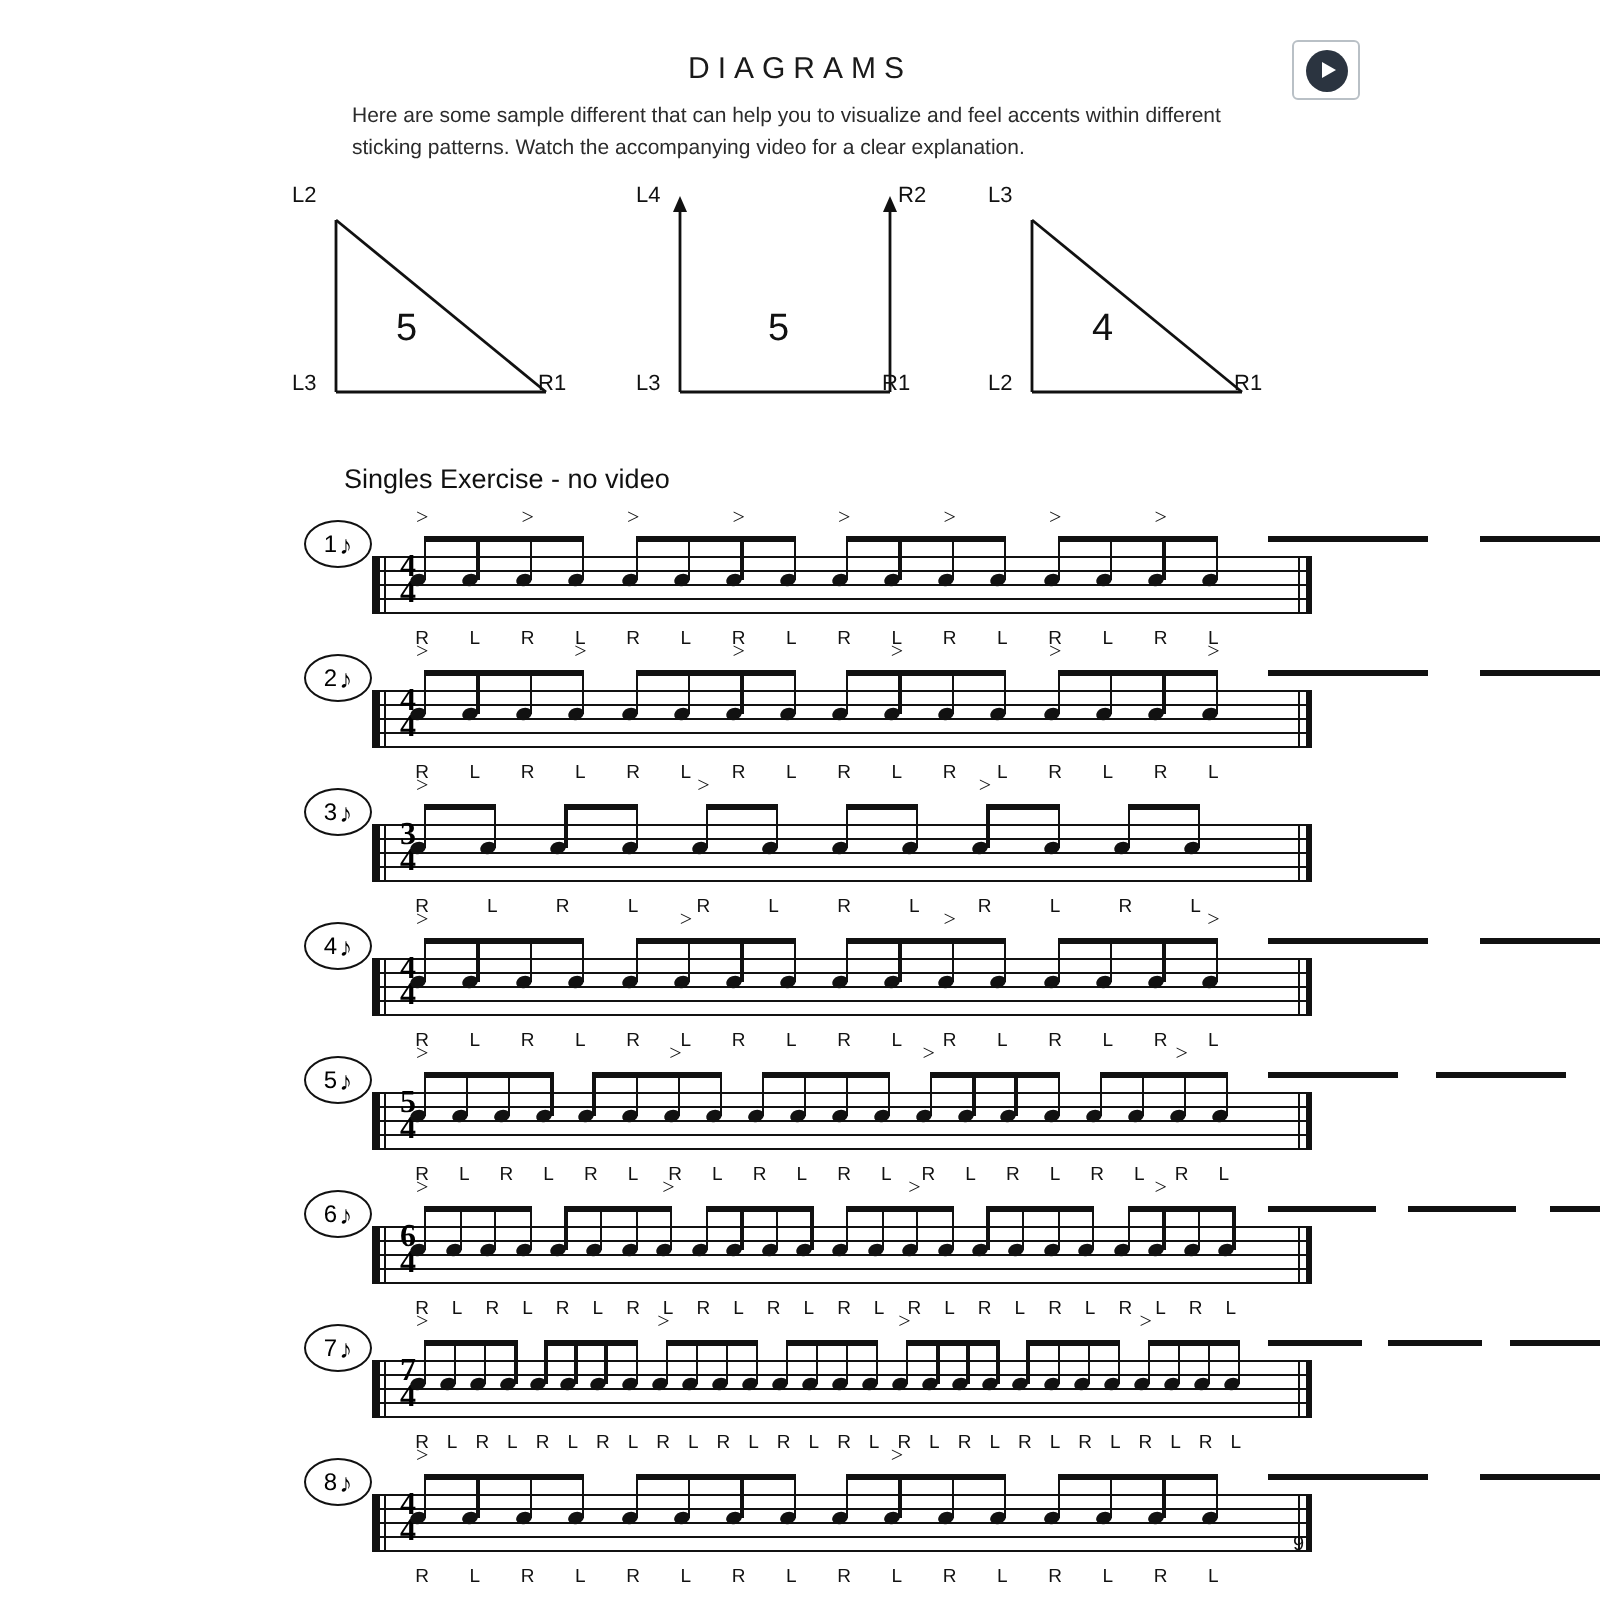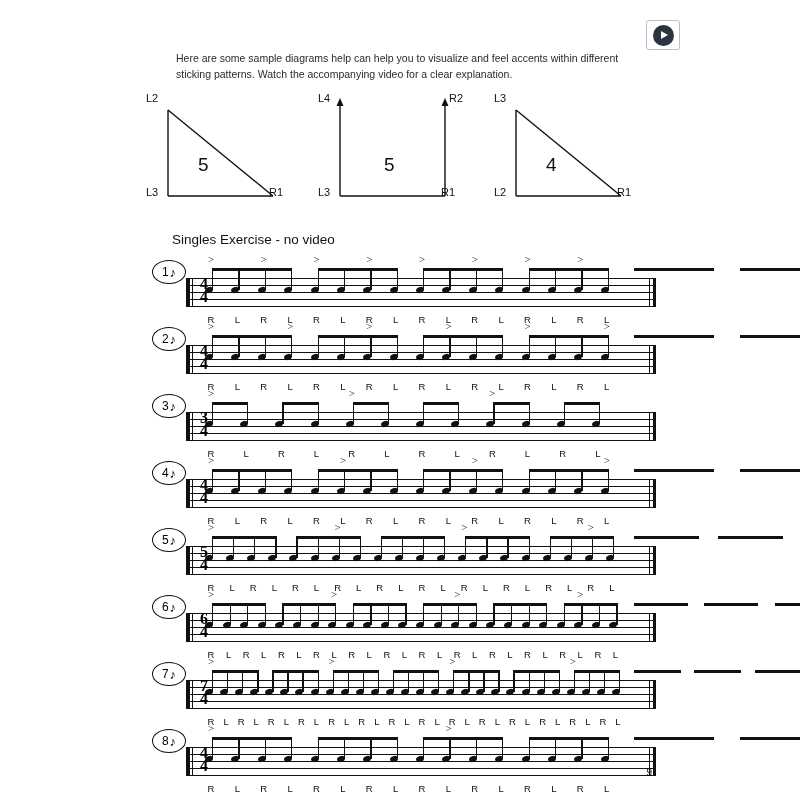--- a/index.html
+++ b/index.html
@@ -197,28 +197,29 @@
     right: 148px; bottom: 22px;
     font-size: 10px;
     color: #111;
   }
 </style>
 </head>
 <body>
 
 <div id="page">
 
+  <div class="page-title">DIAGRAMS</div>
 
   <div class="video-badge">
     <span class="circle">
         <span class="tri"></span>
       </span>
   </div>
 
-  <div class="intro">Here are some sample diagrams help can help you to visualize and feel accents within different sticking patterns. Watch the accompanying video for a clear explanation.</div>
+  <div class="intro">Here are some sample different that can help you to visualize and feel accents within different sticking patterns. Watch the accompanying video for a clear explanation.</div>
 
   <div class="diagrams">
       <div class="diagram" style="left: 0px;">
         <svg width="150" height="120">
           <line x1="18" y1="18" x2="18" y2="104" stroke="#111" stroke-width="1.4"></line>
           <line x1="18" y1="104" x2="123" y2="104" stroke="#111" stroke-width="1.4"></line>
           <line x1="18" y1="18" x2="123" y2="104" stroke="#111" stroke-width="1.4"></line>
         </svg>
         <span class="dlabel" style="left: -4px; top: 0px;">L2</span>
         <span class="dlabel" style="left: -4px; top: 94px;">L3</span>

